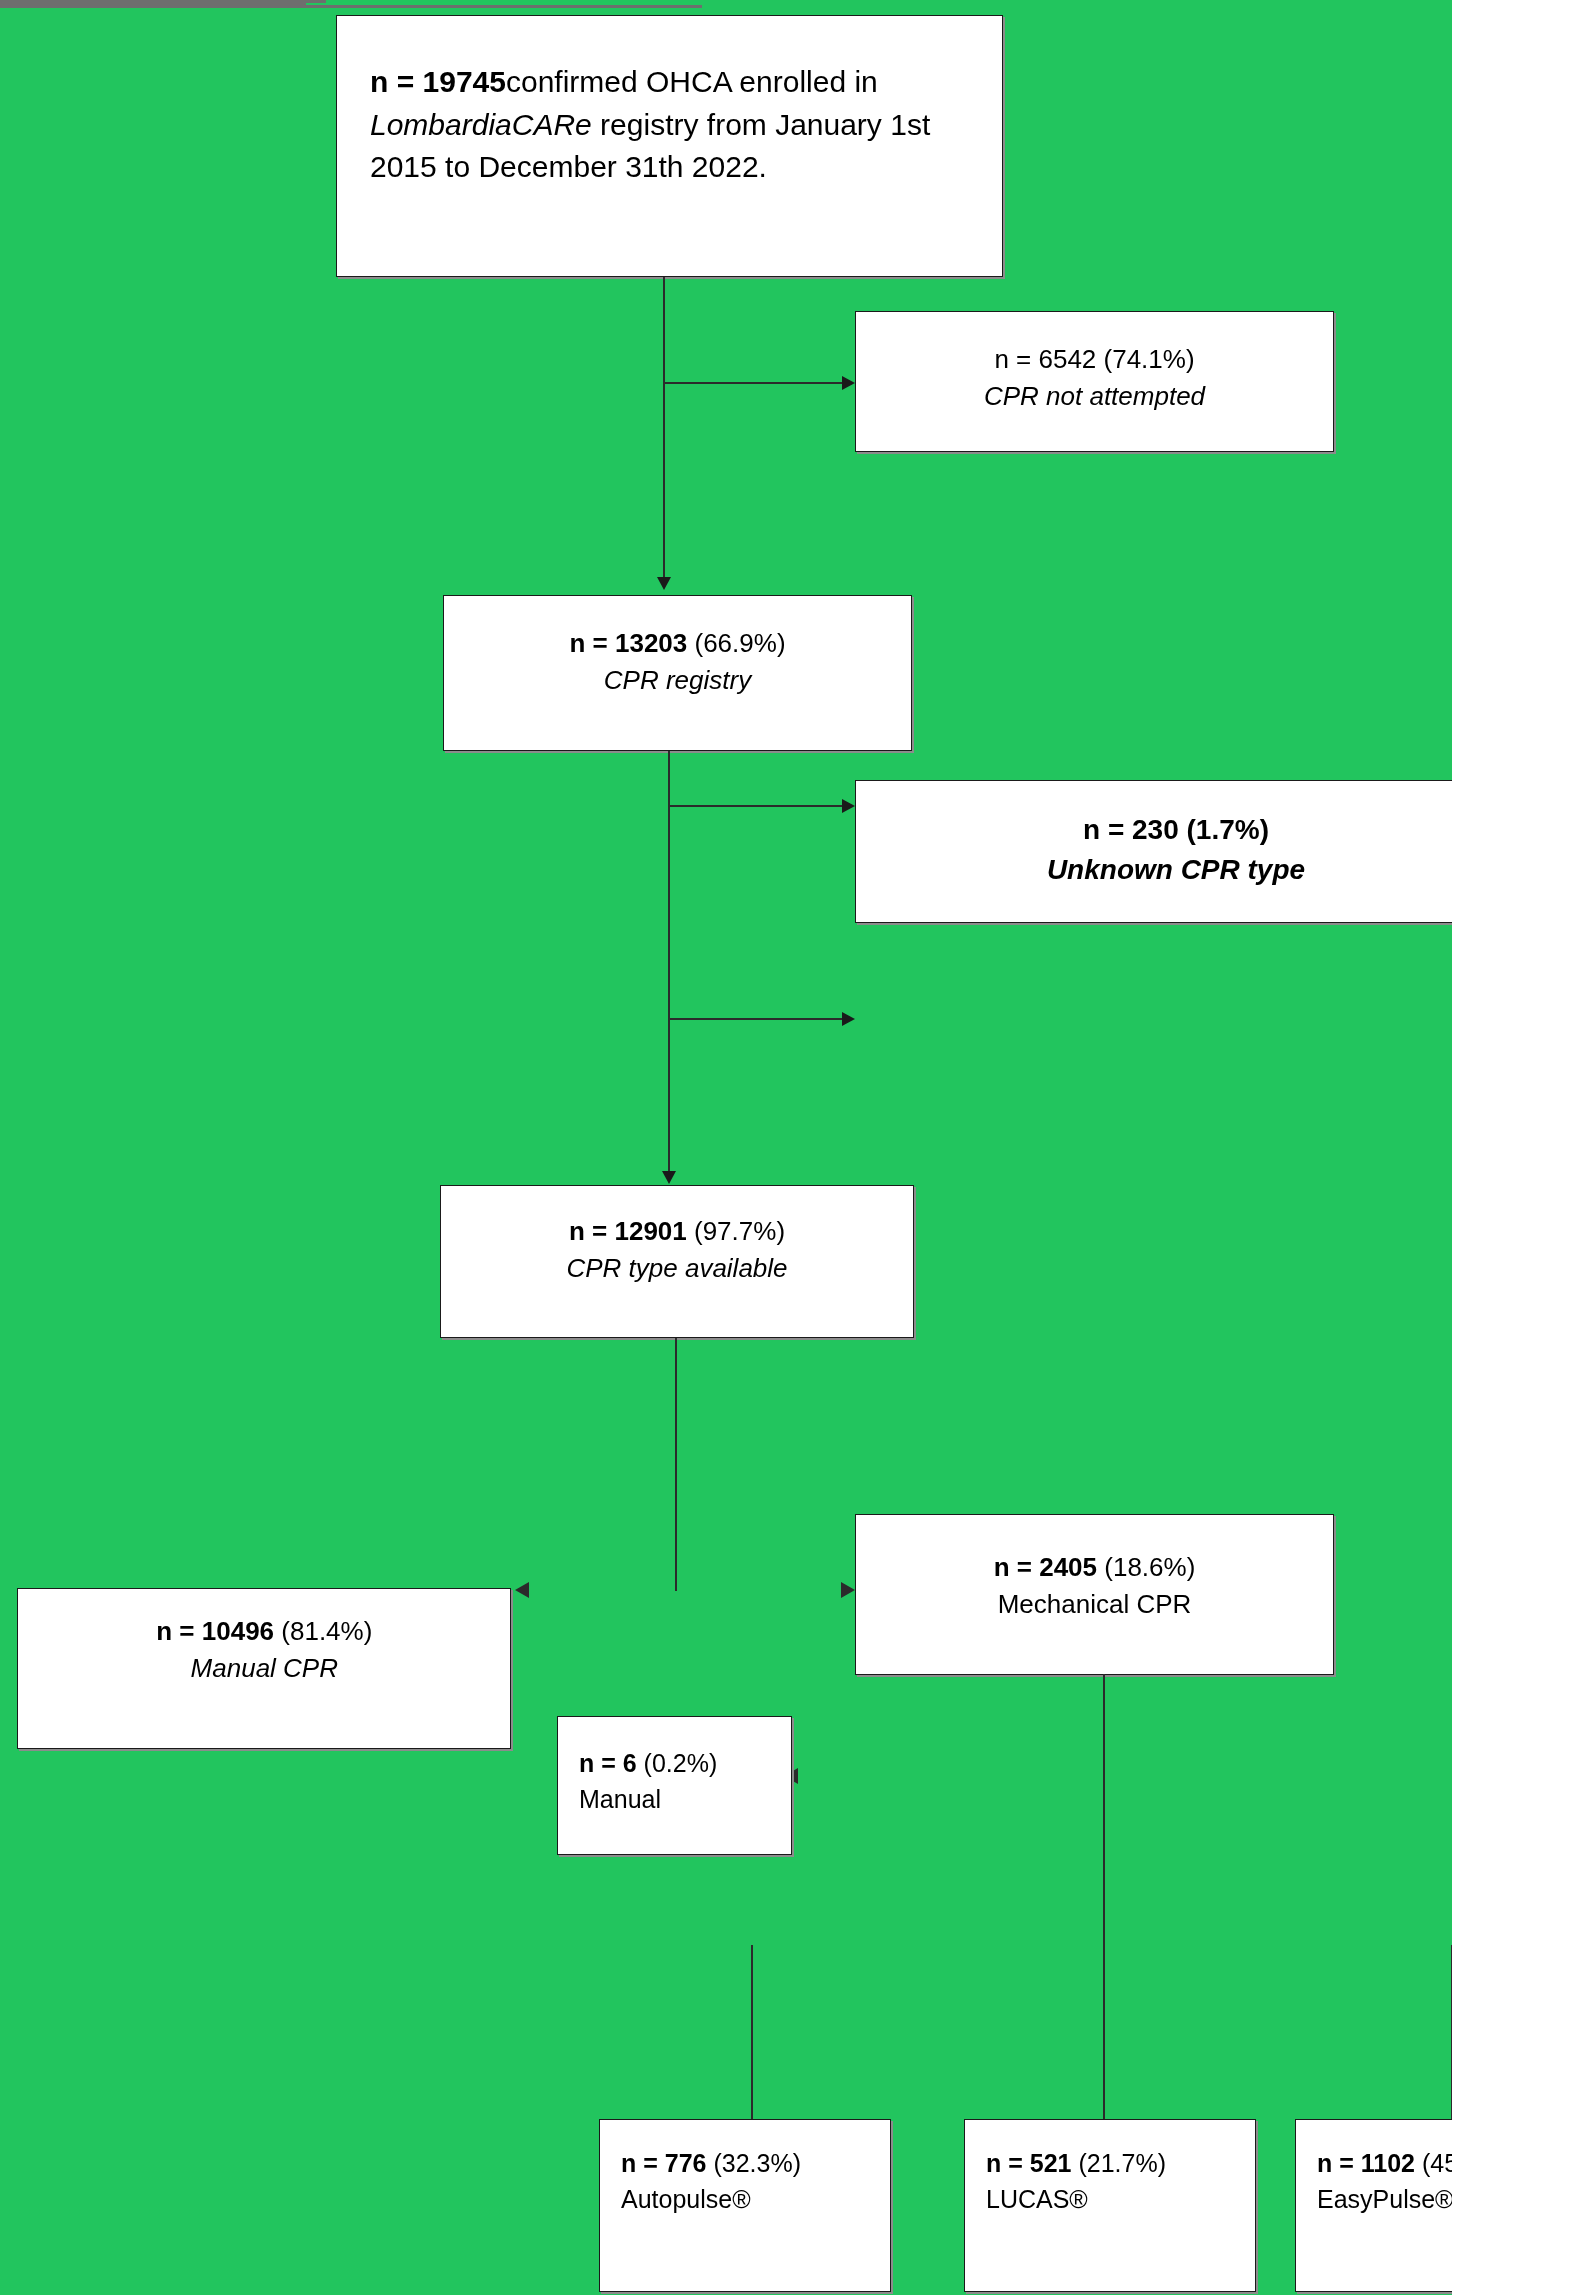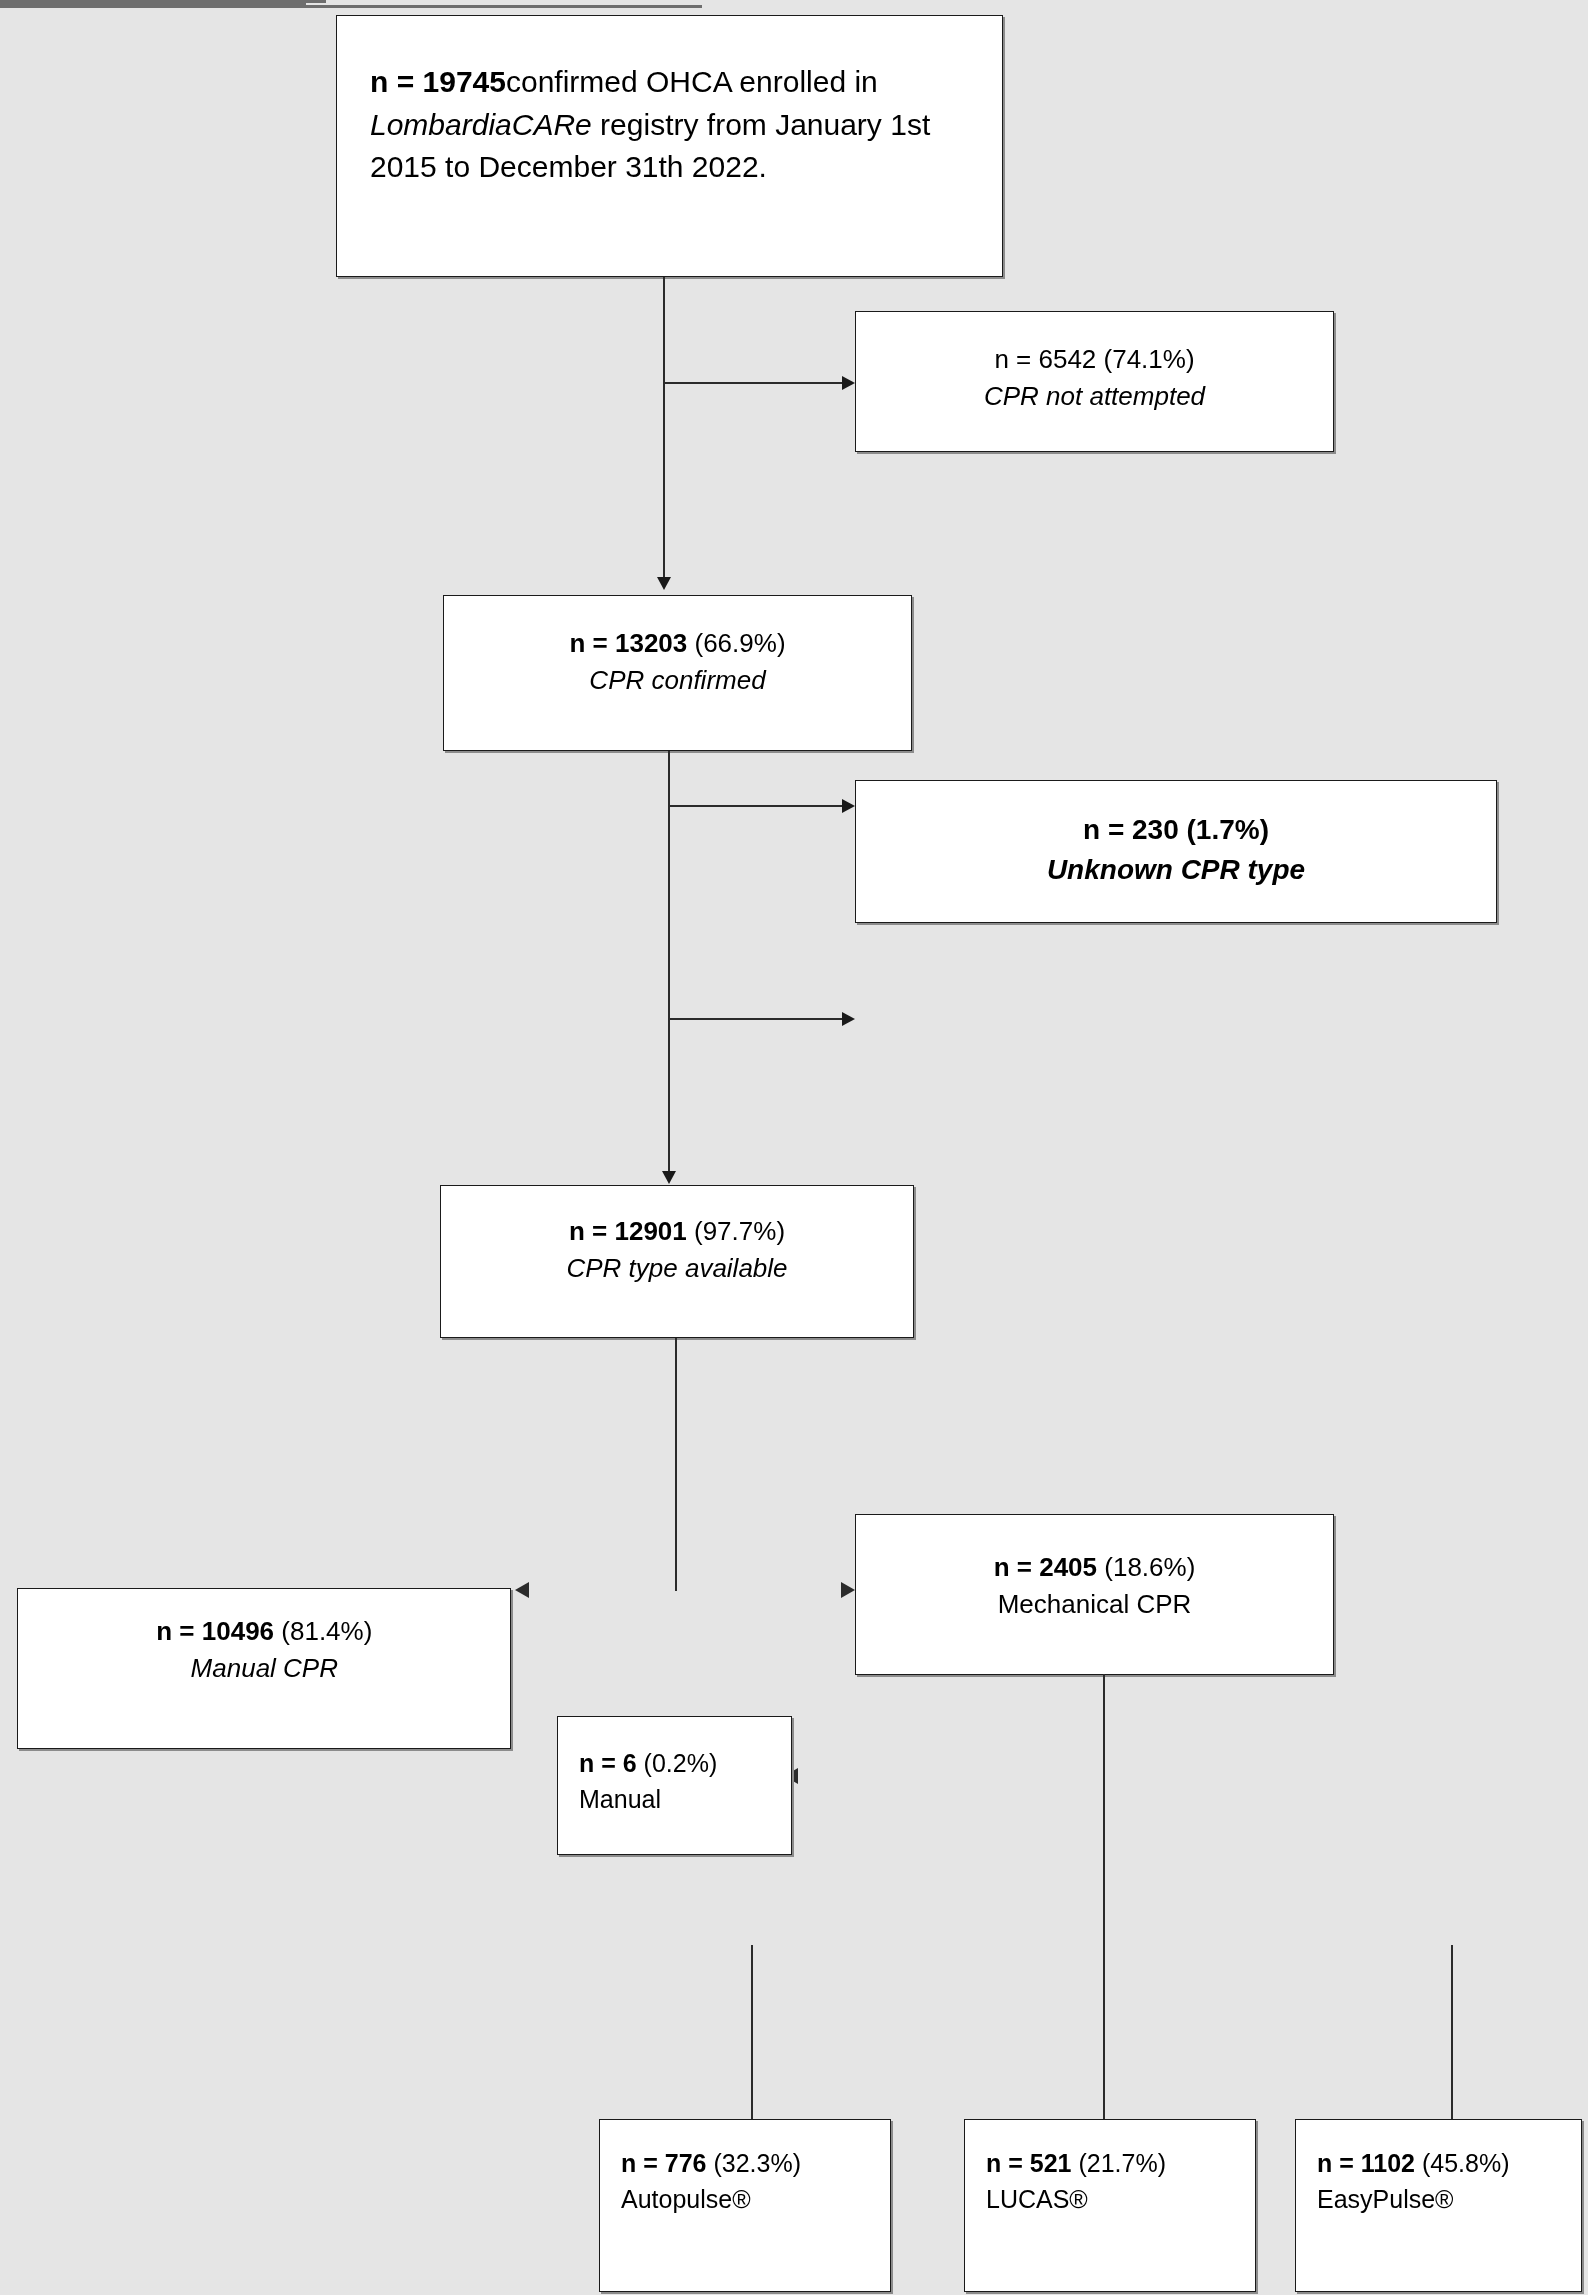--- a/index.html
+++ b/index.html
@@ -2,23 +2,23 @@
 <html style="font-size:8px"><head>
 <meta charset="utf-8">
 <style>
   html, body {
     margin: 0;
     padding: 0;
     background: #ffffff;
   }
   #stage {
     position: relative;
-    width: 1588px;
+    width: 1452px;
     height: 2295px;
-    background: #e5e5e5;
+    background: #22c55e;
     font-family: "Liberation Sans", sans-serif;
     overflow: hidden;
   }
   
   .node {
     position: absolute;
     box-sizing: border-box;
     background: #ffffff;
     border: 1.5px solid #1a1a1a;
     box-shadow: 2px 2px 0 0 #8c8c8c;
@@ -99,21 +99,21 @@
       <span class="ln">n = 6542 (74.1%)</span>
       <span class="ln i">CPR not attempted</span>
     </div>
   </div>
 
   <div class="node" style="left:443px; top:595px; width:469px; height:156px;">
     <div class="txt center" style="top:29px; font-size:26px;">
       <span class="ln">
         <span class="b">n = </span><span class="b">13203</span><span> (66.9%)</span>
       </span>
-      <span class="ln i">CPR confirmed</span>
+      <span class="ln i">CPR registry</span>
     </div>
   </div>
 
   <div class="vline" style="left:668px; top:751px; height:420px;"></div>
   <div class="arrow arrow-down" style="left:662px; top:1171px;"></div>
 
   <div class="hline" style="left:668px; top:805px; width:174px;"></div>
   <div class="arrow arrow-right" style="left:842px; top:799px;"></div>
 
   <div class="hline" style="left:668px; top:1018px; width:174px;"></div>

